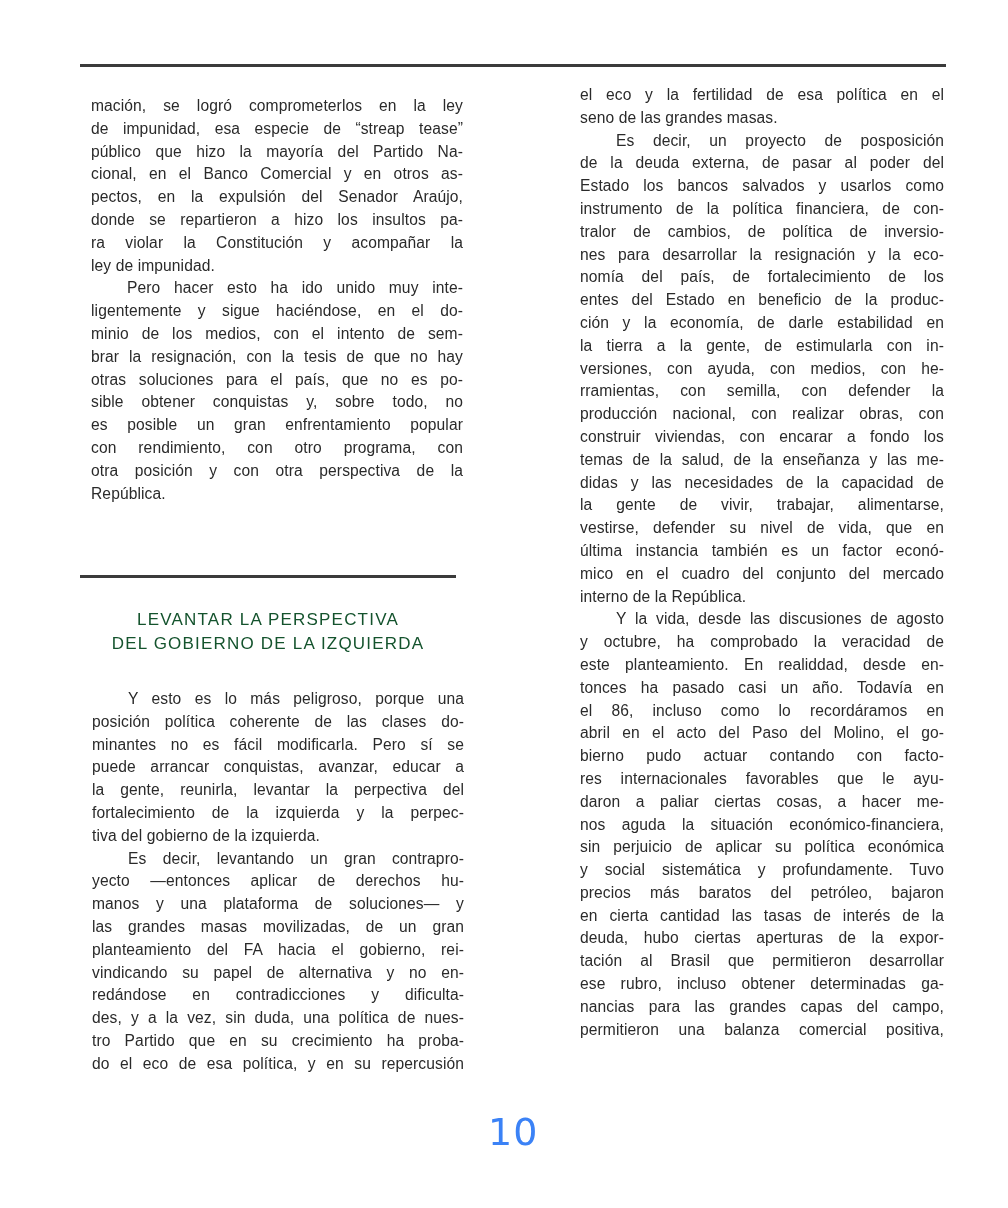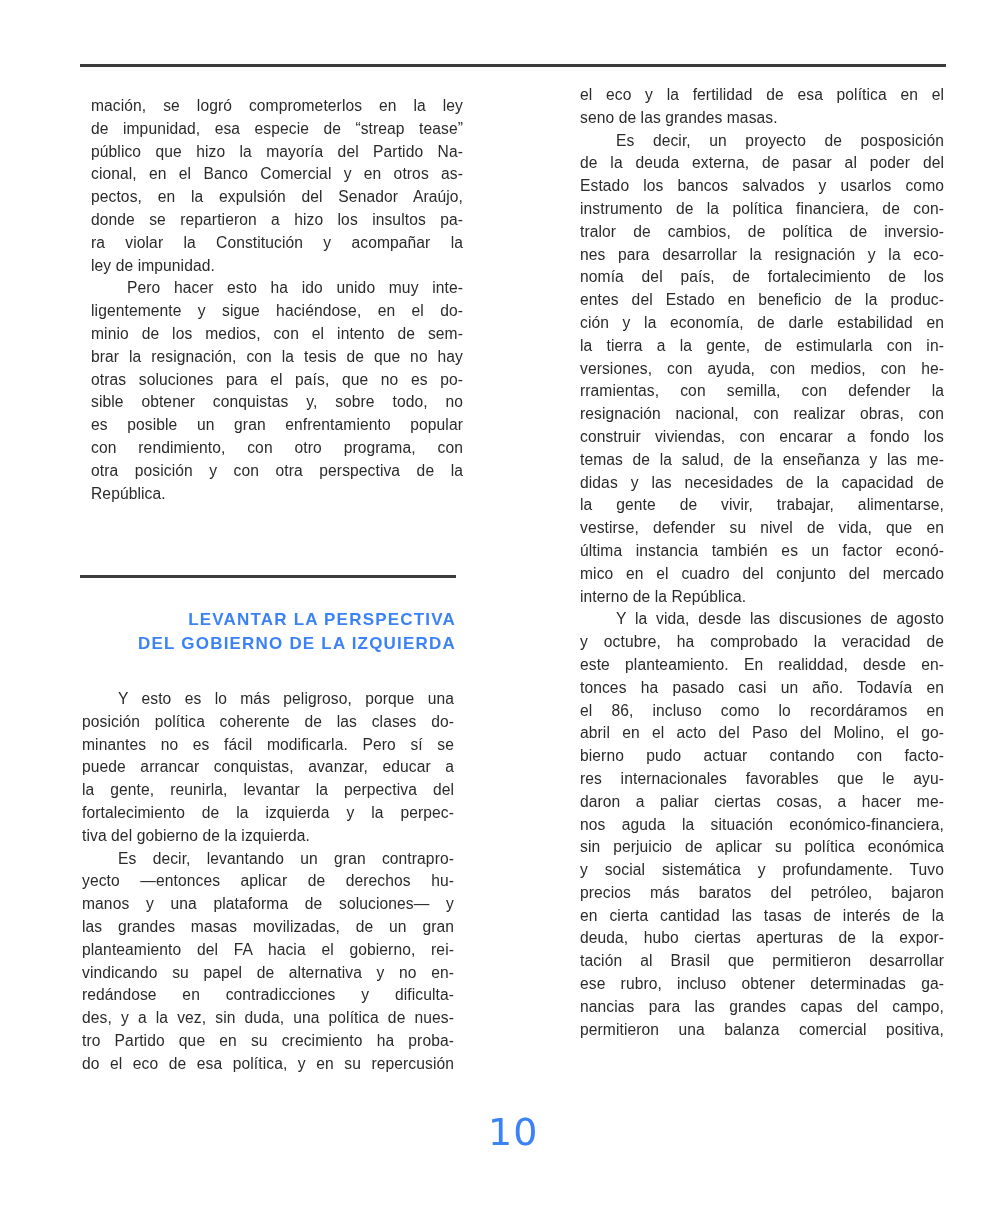--- a/index.html
+++ b/index.html
@@ -45,29 +45,29 @@
       top: 575px;
       width: 376px;
       height: 3px;
       background: #3b3b3b;
     }
     .heading {
       position: absolute;
       left: 80px;
       top: 608px;
       width: 376px;
-      text-align: right;
-      font-weight: bold;
+      text-align: center;
+      font-weight: normal;
       font-size: 17px;
       line-height: 24px;
       letter-spacing: 1.2px;
-      color: #3b82f6;
+      color: #14532d;
     }
     .heading span { display: block; }
-    .col-left-2 { left: 82px; top: 688px; }
+    .col-left-2 { left: 92px; top: 688px; }
     .page-number {
       position: absolute;
       left: 488px;
       top: 1112px;
       font-family: "DejaVu Sans", sans-serif;
       font-size: 38px;
       line-height: 40px;
       color: #3b82f6;
       letter-spacing: 1px;
     }
@@ -144,21 +144,21 @@
       <span class="line">Estado los bancos salvados y usarlos como</span>
       <span class="line">instrumento de la política financiera, de con-</span>
       <span class="line">tralor de cambios, de política de inversio-</span>
       <span class="line">nes para desarrollar la resignación y la eco-</span>
       <span class="line">nomía del país, de fortalecimiento de los</span>
       <span class="line">entes del Estado en beneficio de la produc-</span>
       <span class="line">ción y la economía, de darle estabilidad en</span>
       <span class="line">la tierra a la gente, de estimularla con in-</span>
       <span class="line">versiones, con ayuda, con medios, con he-</span>
       <span class="line">rramientas, con semilla, con defender la</span>
-      <span class="line">resignación nacional, con realizar obras, con</span>
+      <span class="line">producción nacional, con realizar obras, con</span>
       <span class="line">construir viviendas, con encarar a fondo los</span>
       <span class="line">temas de la salud, de la enseñanza y las me-</span>
       <span class="line">didas y  las necesidades de la capacidad de</span>
       <span class="line">la gente de vivir, trabajar, alimentarse,</span>
       <span class="line">vestirse, defender su nivel de vida, que en</span>
       <span class="line">última instancia también es un factor econó-</span>
       <span class="line">mico en el cuadro del conjunto del mercado</span>
       <span class="line last">interno de la República.</span>
     </div>
   <div>

